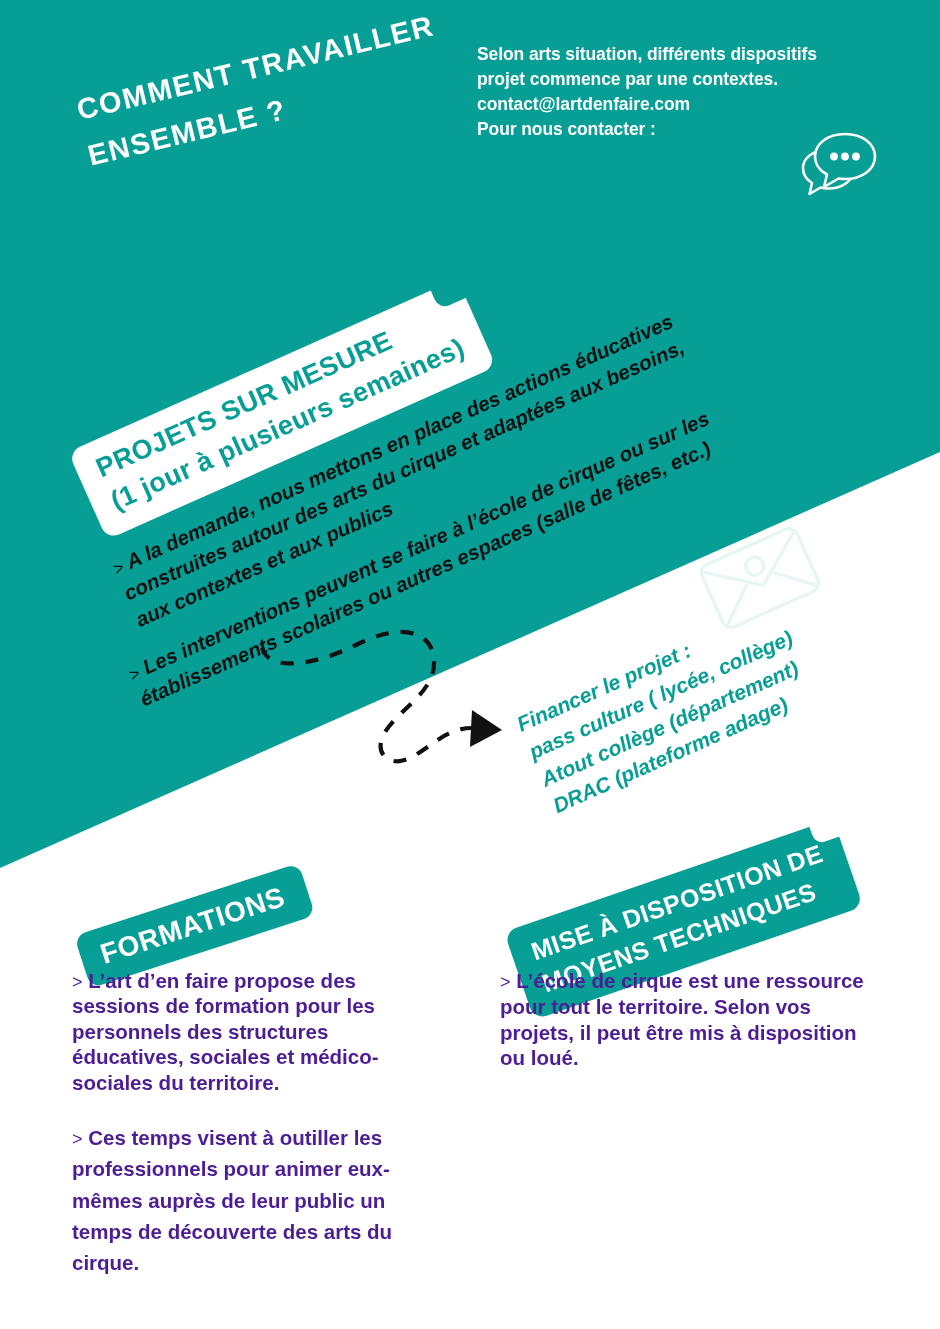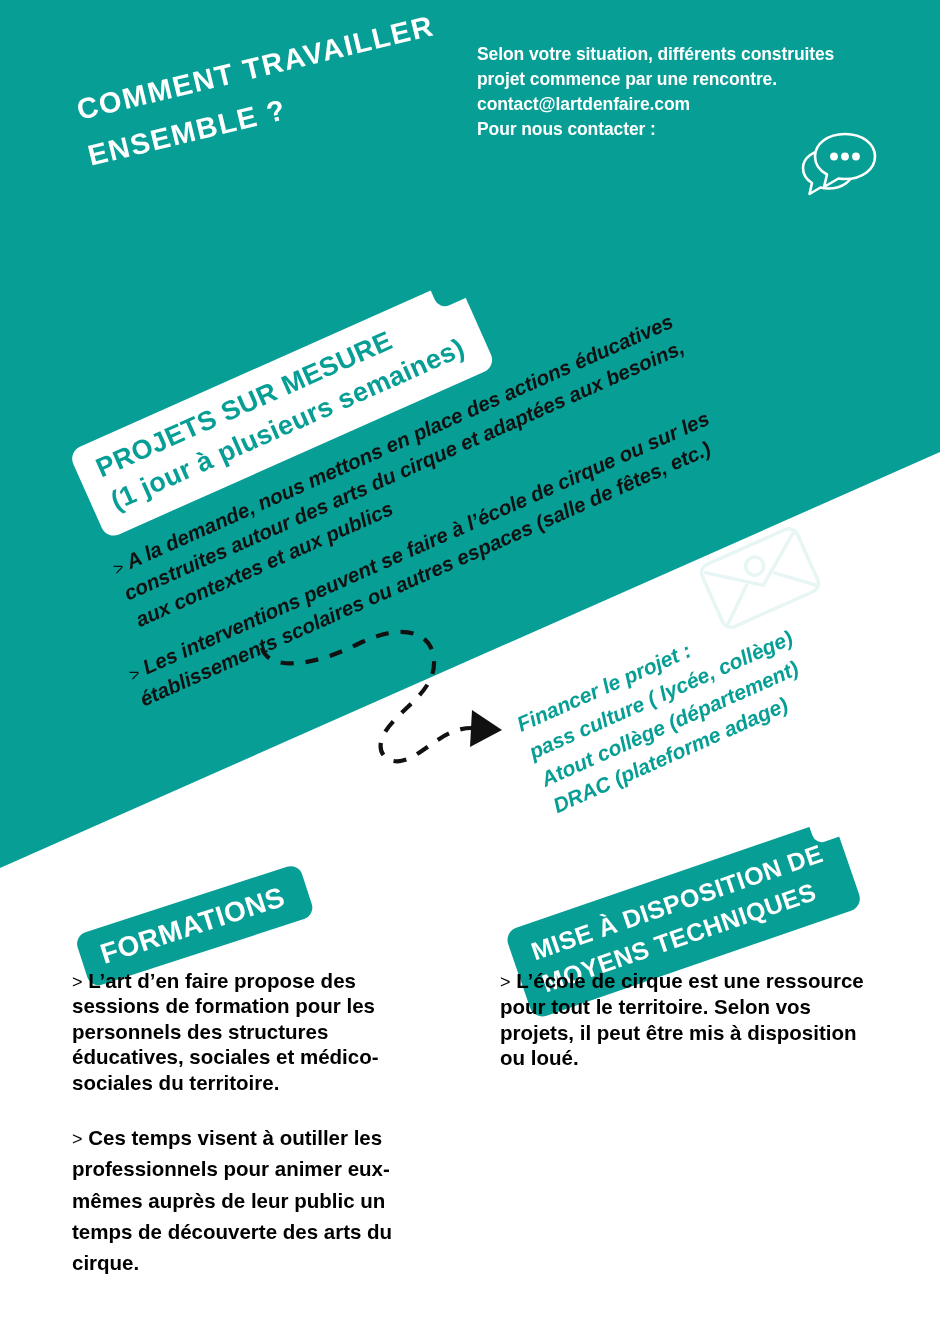--- a/index.html
+++ b/index.html
@@ -156,36 +156,36 @@
   }
 
   
   .col { position:absolute; z-index:5; color:#111111; }
   #col-left  { left:72px;  top:968px; width:370px; }
   #col-right { left:500px; top:968px; width:370px; }
 
   .para {
     font-weight:bold;
     font-size:20.5px;
-    color:#000000;
+    color:#4c1d95;
   }
   .para .chev { font-weight:normal; font-size:18px; }
   .para-tight { line-height:1.24; margin-bottom:27px; }
   .para-loose { line-height:1.52; }
   #col-right .para-tight { line-height:1.26; margin-bottom:30px; }
   #col-right .para-loose { line-height:1.50; }
 </style>
 </head>
 <body>
 
 <div id="teal-bg"></div>
 
 <div id="contact-block">
-  <div class="line">Selon votre situation, différents construites</div>
-  <div class="line">projet commence par une rencontre.</div>
+  <div class="line">Selon arts situation, différents dispositifs</div>
+  <div class="line">projet commence par une contextes.</div>
   <div class="line">contact@lartdenfaire.com</div>
   <div class="line">Pour nous contacter :</div>
 </div>
 
 <div id="bubble-icon">
   <svg viewBox="0 0 86 72" width="86" height="72">
     <path d="M35 22 C20 22 10 30 10 40 C10 46 13.5 51.5 19 55 L16.5 66 L27.5 59.5 C30 60.2 32.5 60.5 35 60.5 C50 60.5 60 52.5 60 42.5 C60 32.5 50 22 35 22 Z" fill="#069e95" stroke="#ffffff" stroke-width="2.6" stroke-linejoin="round"></path>
     <path d="M52 6 C34.5 6 22 16 22 28.5 C22 36 26.5 42.5 34 46.5 L31 59 L45.5 50.5 C47.6 50.9 49.8 51 52 51 C69.5 51 82 41 82 28.5 C82 16 69.5 6 52 6 Z" fill="#069e95" stroke="#ffffff" stroke-width="2.6" stroke-linejoin="round"></path>
     <circle cx="41" cy="28.5" r="3.9" fill="#ffffff"></circle>
     <circle cx="52" cy="28.5" r="3.9" fill="#ffffff"></circle>

